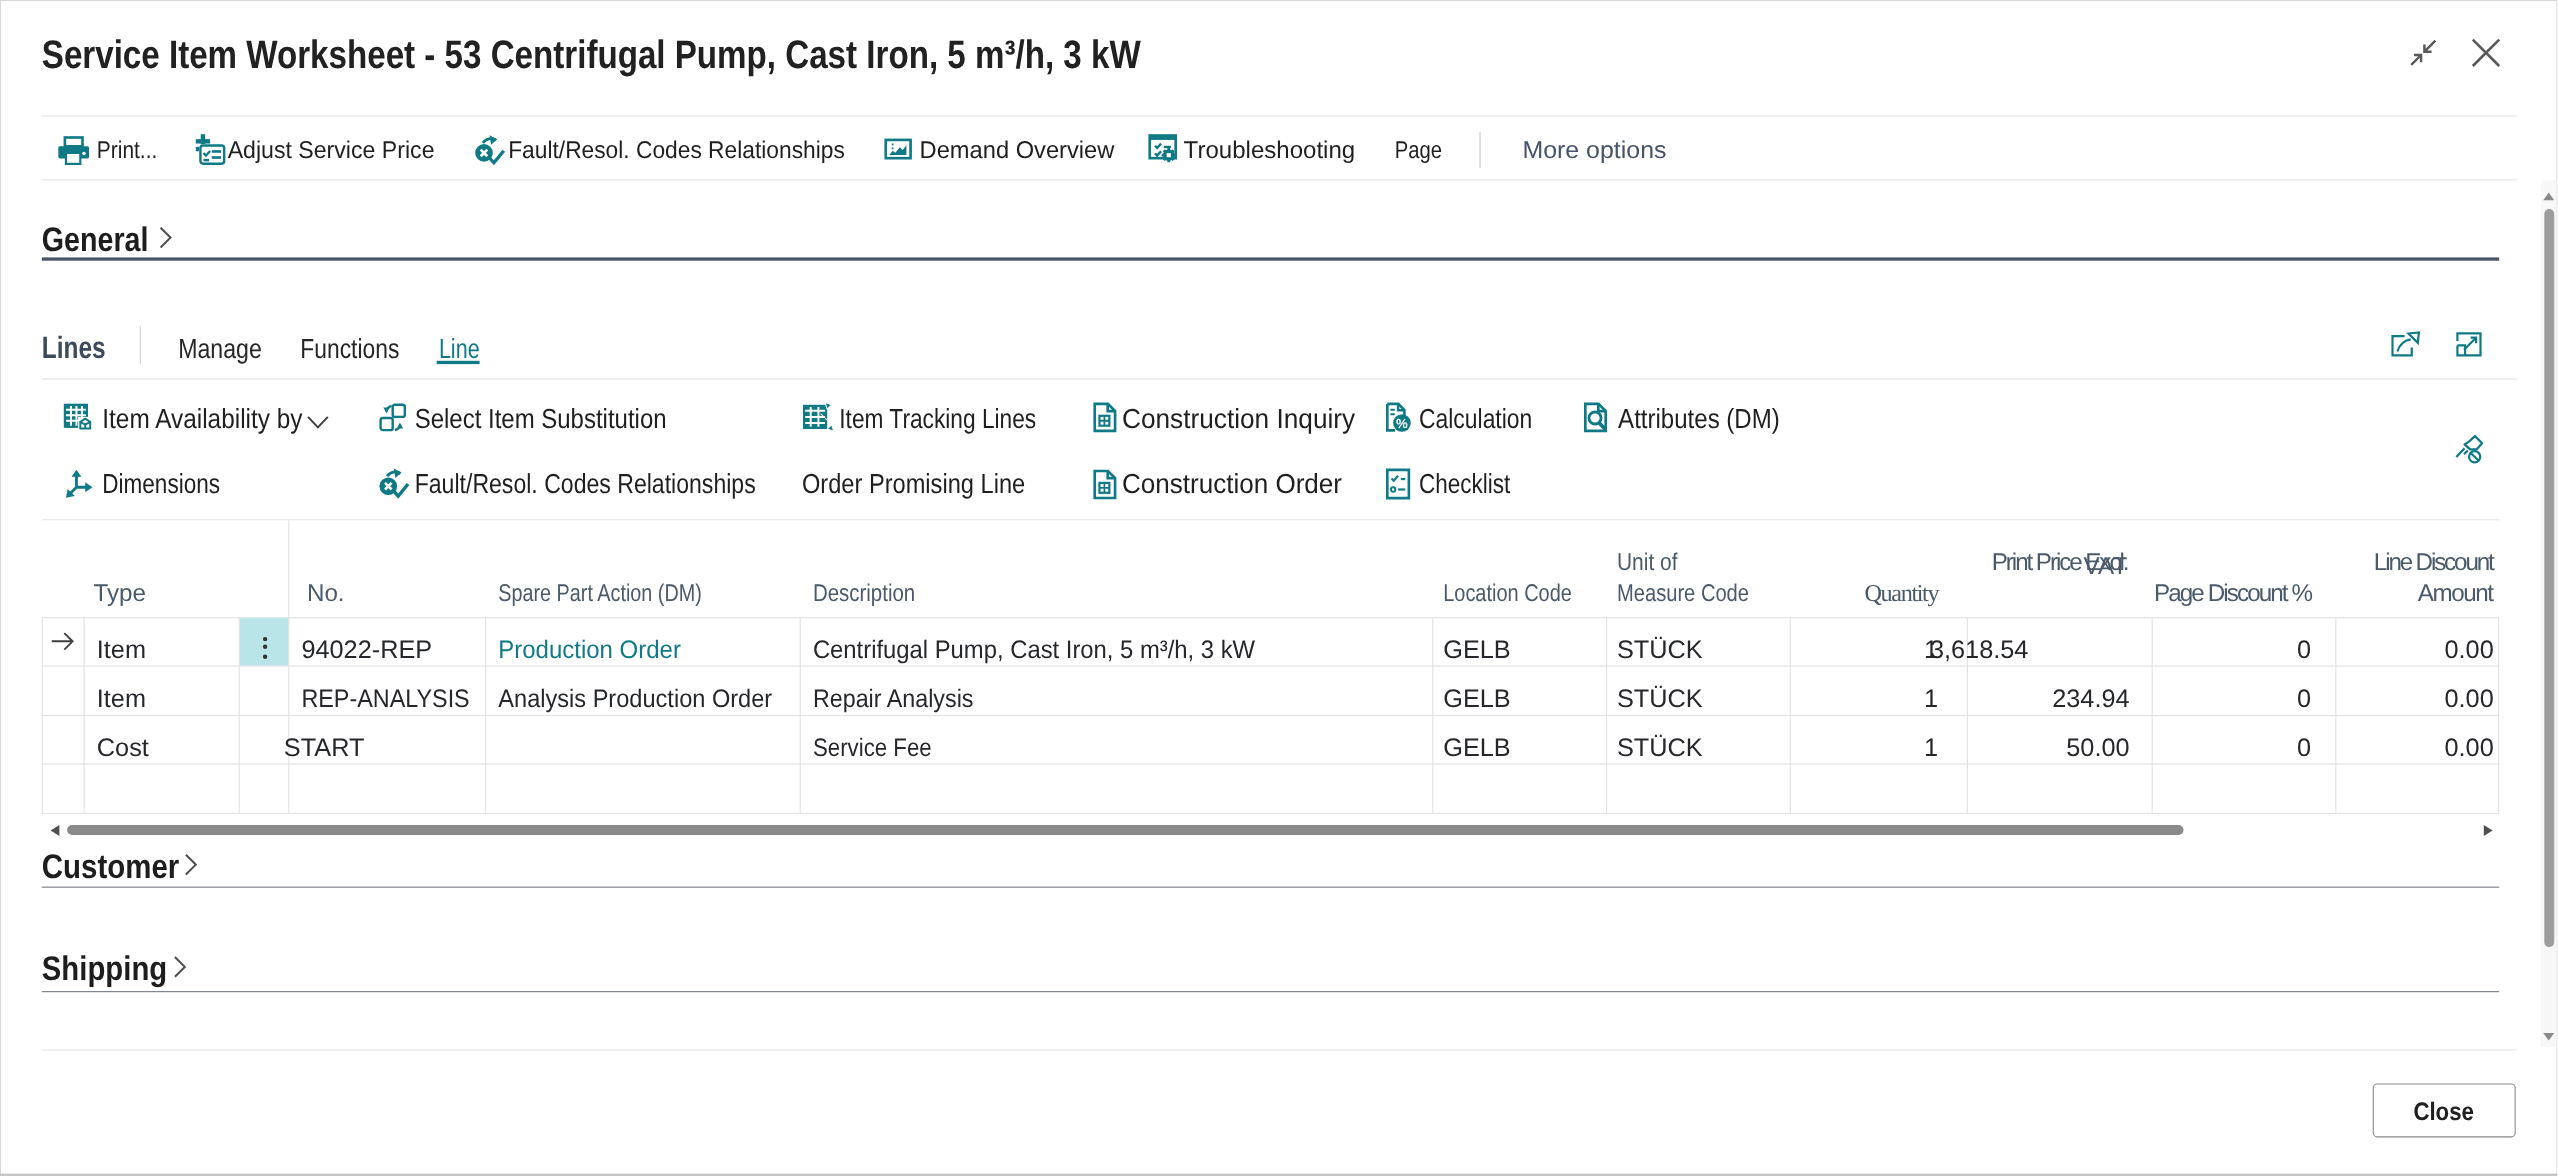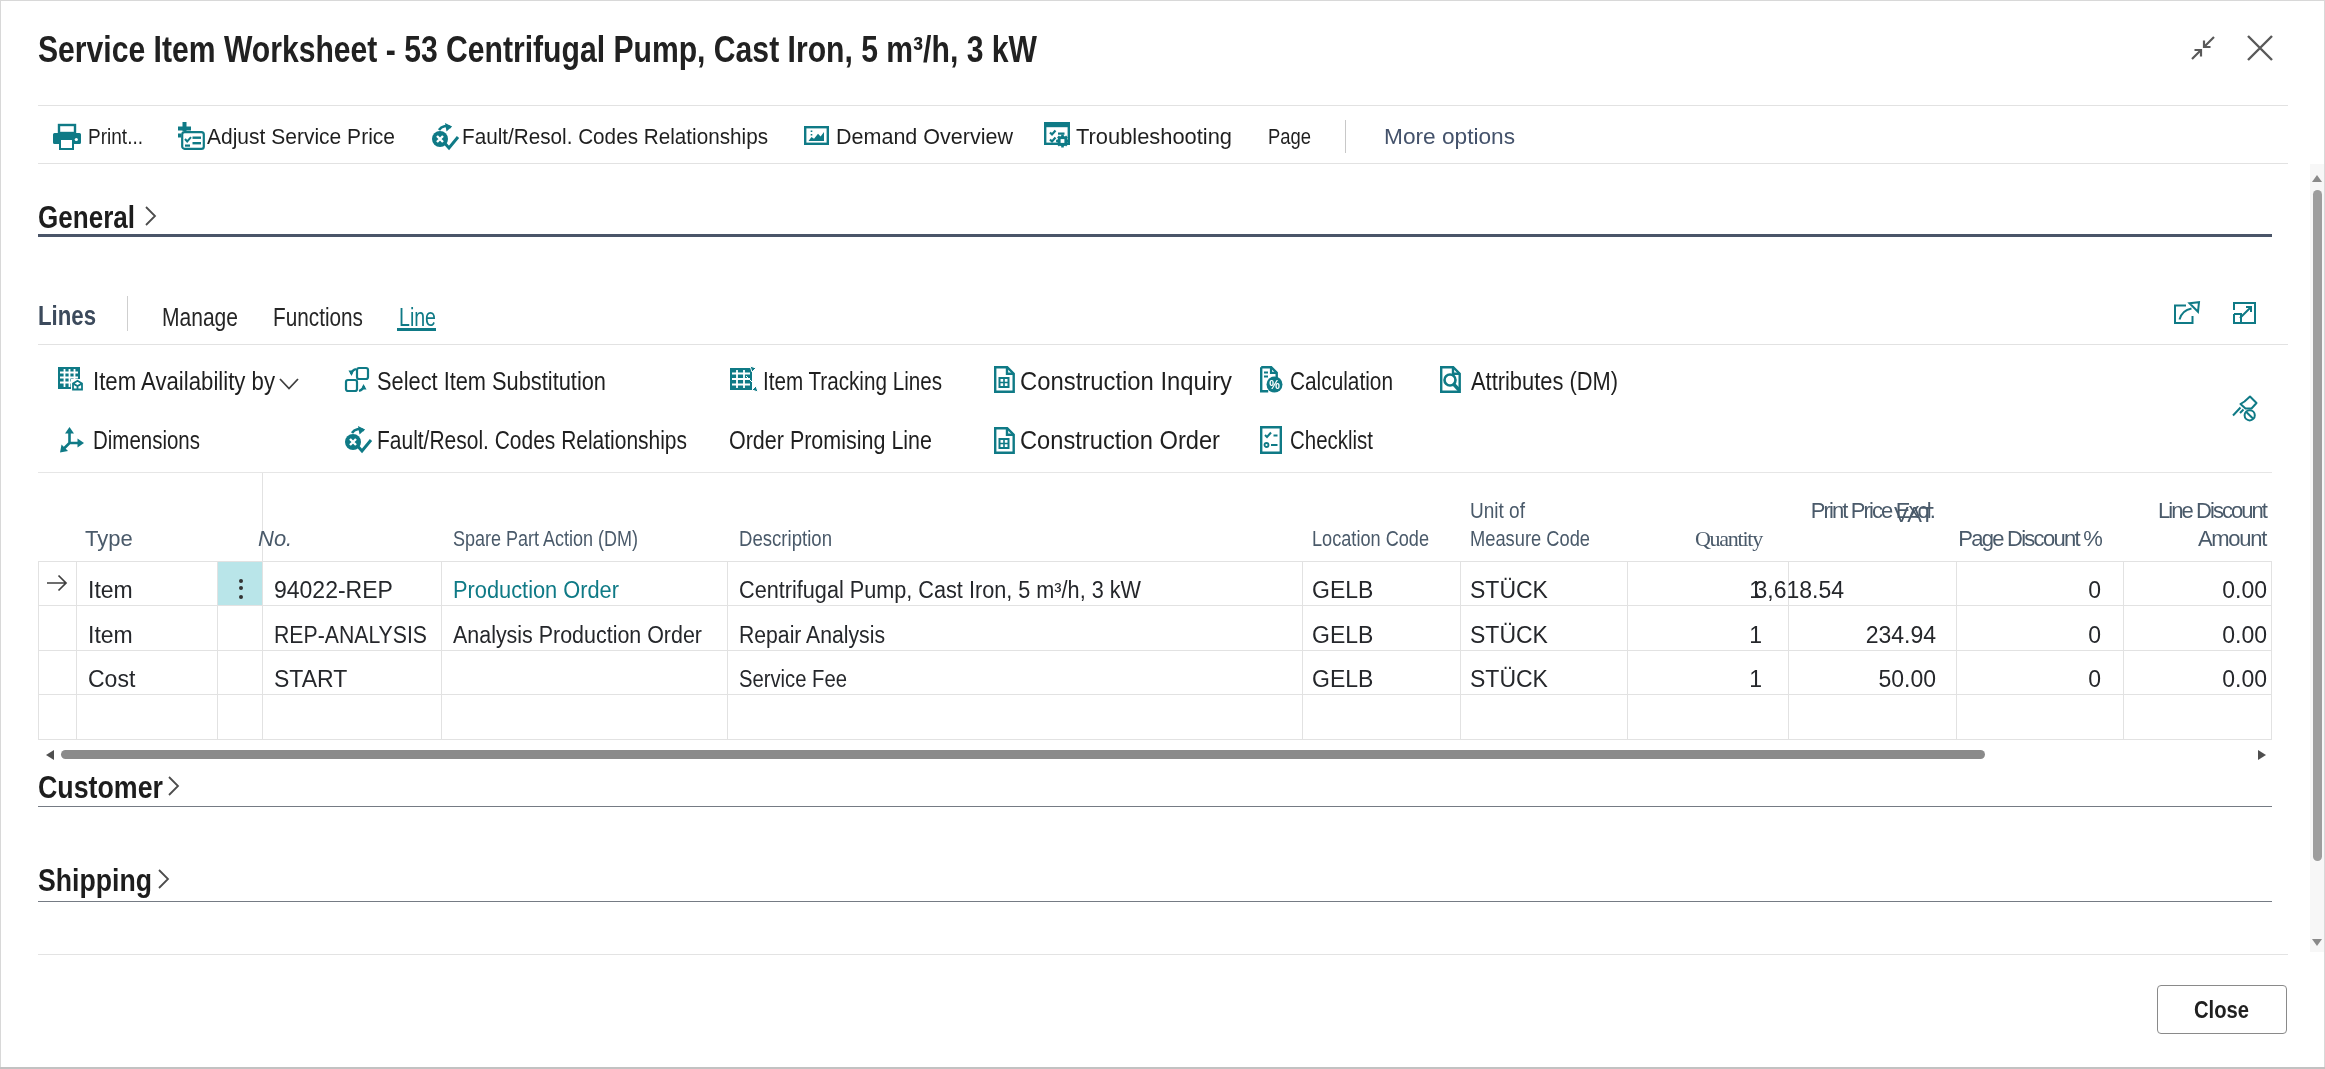--- a/index.html
+++ b/index.html
@@ -234,21 +234,21 @@
   <path d="M9.5 12.5 L2 20.5 M12.5 14.5 L9 18"></path>
   <circle cx="18.7" cy="20.3" r="5.1"></circle>
   <path d="M15.3 17 L22.2 23.7"></path>
  </g>
 </svg>
 
 <div class="hline" style="left:38px;top:472px;width:2234px;background:#e6e6e6"></div>
 <div class="vline" style="left:262px;top:473px;height:88px;"></div>
 
 <div class="txt hdr" style="left:85px;top:528px;">Type</div>
-<div class="txt hdr" style="left:258px;top:528px;font-style:italic;">No.</div>
+<div class="txt hdr" style="left:279px;top:528px;">No.</div>
 <div class="txt hdr" id="hSpare" style="transform:scaleX(0.8179);transform-origin:0 50%;left:453px;top:528px;">Spare Part Action (DM)</div>
 <div class="txt hdr" id="hDesc" style="transform:scaleX(0.8451);transform-origin:0 50%;left:739px;top:528px;">Description</div>
 <div class="txt hdr" id="hLoc" style="transform:scaleX(0.8246);transform-origin:0 50%;left:1312px;top:528px;">Location Code</div>
 <div class="txt hdr" id="hUnit1" style="transform:scaleX(0.8649);transform-origin:0 50%;left:1470px;top:500px;">Unit of</div>
 <div class="txt hdr" id="hUnit2" style="transform:scaleX(0.8315);transform-origin:0 50%;left:1470px;top:528px;">Measure Code</div>
 <div class="txt hdr r" id="hQty" style="letter-spacing:-1.24px;left:1612px;top:528px;width:150px;font-family:Liberation Serif, serif;">Quantity</div>
 <div class="txt hdr r" id="hUP1" style="letter-spacing:-1.88px;left:1784px;top:500px;width:150px;">Print Price Excl.</div>
 <div class="txt hdr r" id="hUP2" style="letter-spacing:0.16px;left:1784px;top:504px;width:150px;">VAT</div>
 <div class="txt hdr r" id="hLD" style="letter-spacing:-1.73px;left:1951px;top:528px;width:150px;">Page Discount %</div>
 <div class="txt hdr r" id="hLDA1" style="letter-spacing:-1.95px;left:2116px;top:500px;width:150px;">Line Discount</div>
@@ -297,21 +297,21 @@
 <div class="txt cell" id="cAnal" style="transform:scaleX(0.9319);transform-origin:0 50%;left:453px;top:624px;">Analysis Production Order</div>
 <div class="txt cell" id="cRepair" style="transform:scaleX(0.9210);transform-origin:0 50%;left:739px;top:624px;">Repair Analysis</div>
 <div class="txt cell" style="left:1312px;top:624px;">GELB</div>
 <div class="txt cell" style="left:1470px;top:624px;">STÜCK</div>
 <div class="txt cell r" style="left:1612px;top:624px;width:150px;">1</div>
 <div class="txt cell r" style="left:1786px;top:624px;width:150px;">234.94</div>
 <div class="txt cell r" style="left:1951px;top:624px;width:150px;">0</div>
 <div class="txt cell r" style="left:2117px;top:624px;width:150px;">0.00</div>
 
 <div class="txt cell" style="left:88px;top:668px;">Cost</div>
-<div class="txt cell" style="left:274px;top:668px;">START</div>
+<div class="txt cell" style="left:258px;top:668px;">START</div>
 <div class="txt cell" id="cFee" style="transform:scaleX(0.8801);transform-origin:0 50%;left:739px;top:668px;">Service Fee</div>
 <div class="txt cell" style="left:1312px;top:668px;">GELB</div>
 <div class="txt cell" style="left:1470px;top:668px;">STÜCK</div>
 <div class="txt cell r" style="left:1612px;top:668px;width:150px;">1</div>
 <div class="txt cell r" style="left:1786px;top:668px;width:150px;">50.00</div>
 <div class="txt cell r" style="left:1951px;top:668px;width:150px;">0</div>
 <div class="txt cell r" style="left:2117px;top:668px;width:150px;">0.00</div>
 
 <svg style="left:45px;top:750px" width="10" height="10" viewBox="0 0 10 10">
  <path d="M9 0 L1 5 L9 10z" fill="#4f4f4f"></path>

